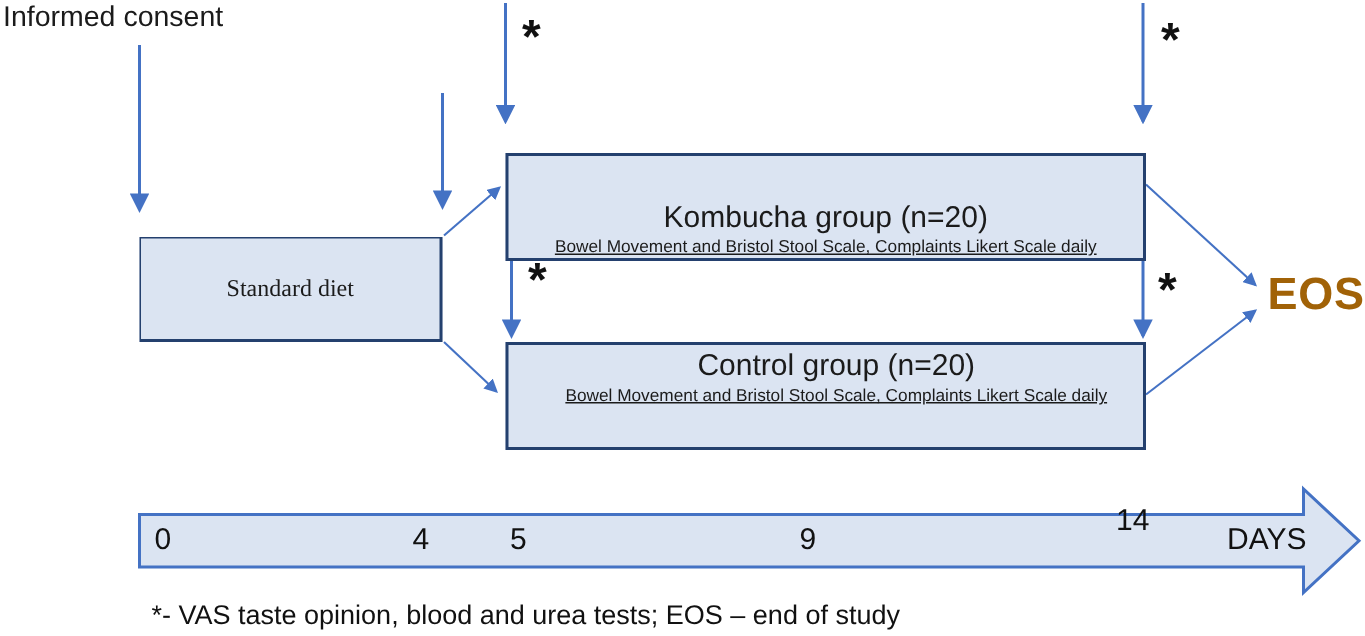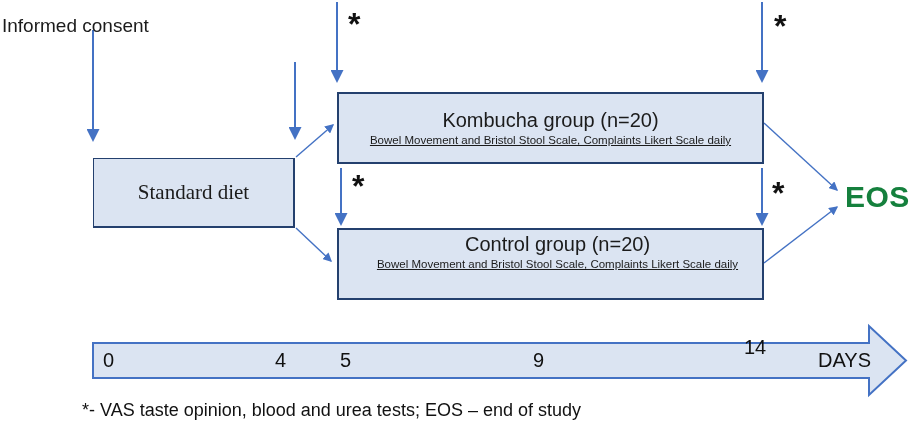--- a/index.html
+++ b/index.html
@@ -17,41 +17,41 @@
     background: #ffffff;
     font-family: "Liberation Sans", sans-serif;
     color: var(--text-color);
     overflow: hidden;
   }
   .abs { position: absolute; }
 
   
   .toplabel { font-size: 19px; color: var(--text-color); white-space: nowrap; }
   .asterisk { font-size: 32px; font-weight: 700; line-height: 1; color: #111; }
-  .eos { font-size: 30px; font-weight: 700; letter-spacing: 0.5px; color: #15803d; }
+  .eos { font-size: 30px; font-weight: 700; letter-spacing: 0.5px; color: #a16207; }
 
   
   .dietbox {
     left: 93px; top: 158px; width: 202px; height: 70px;
     background: var(--box-fill);
     border: 1.6px solid var(--box-border);
     border-right-width: 2.5px; border-bottom-width: 2.5px;
     display: flex; align-items: center; justify-content: center;
     font-family: "Liberation Serif", serif;
-    font-size: 21px;
+    font-size: 16px;
   }
   .groupbox {
     left: 337px; width: 427px; height: 72px;
     background: var(--box-fill);
     border: 2px solid var(--box-border);
     text-align: center;
   }
   .groupbox .gtitle { font-size: 20px; line-height: 1.1; }
   .groupbox .gsub { font-size: 11.5px; line-height: 1.3; margin-top: 2px; text-decoration: underline; }
-  #kombucha-box { top: 92px; padding-top: 15px; }
+  #kombucha-box { top: 102px; padding-top: 30px; }
   #control-box  { top: 228px; padding-top: 3px; padding-left: 14px; }
 
   
   .tick { font-size: 20px; color: #111; }
   .footnote { font-size: 18px; color: #111; white-space: nowrap; }
 
   
   #arrows-layer { position: absolute; left: 0; top: 0; width: 910px; height: 424px; pointer-events: none; }
   .arrow      { stroke: var(--arrow-blue); stroke-width: 2;   fill: none; marker-end: url(#ah); }
   .arrow-thin { stroke: var(--arrow-blue); stroke-width: 1.4; fill: none; marker-end: url(#ah); }
@@ -78,21 +78,21 @@
     <line class="arrow" x1="762" y1="2" x2="762" y2="81"></line>
     <line class="arrow" x1="341" y1="168" x2="341" y2="224"></line>
     <line class="arrow" x1="762" y1="168" x2="762" y2="224"></line>
 
     <line class="arrow-thin" x1="296" y1="157" x2="333" y2="125"></line>
     <line class="arrow-thin" x1="296" y1="228" x2="331" y2="261"></line>
     <line class="arrow-thin" x1="764" y1="123" x2="837" y2="190"></line>
     <line class="arrow-thin" x1="764" y1="263" x2="837" y2="207"></line>
   </svg>
 
-  <div class="abs toplabel" style="left:2px; top:15px;">Informed consent</div>
+  <div class="abs toplabel" style="left:2px; top:1px;">Informed consent</div>
 
   <div class="abs asterisk" style="left:348px; top:8px;">*</div>
   <div class="abs asterisk" style="left:774px; top:10px;">*</div>
   <div class="abs asterisk" style="left:352px; top:170px;">*</div>
   <div class="abs asterisk" style="left:772px; top:177px;">*</div>
 
   <div class="abs dietbox">
     <span>Standard diet</span>
   </div>
 
@@ -108,15 +108,15 @@
 
   <div class="abs eos" style="left:845px; top:180px;">EOS</div>
 
   <div class="abs tick" style="left:103px; top:349px;">0</div>
   <div class="abs tick" style="left:275px; top:349px;">4</div>
   <div class="abs tick" style="left:340px; top:349px;">5</div>
   <div class="abs tick" style="left:533px; top:349px;">9</div>
   <div class="abs tick" style="left:744px; top:336px;">14</div>
   <div class="abs tick" style="left:818px; top:349px;">DAYS</div>
 
-  <div class="abs footnote" style="left:82px; top:400px;">*- VAS taste opinion, blood and urea tests; EOS – end of study</div>
+  <div class="abs footnote" style="left:101px; top:400px;">*- VAS taste opinion, blood and urea tests; EOS – end of study</div>
 
 </div>
 
 </body></html>

